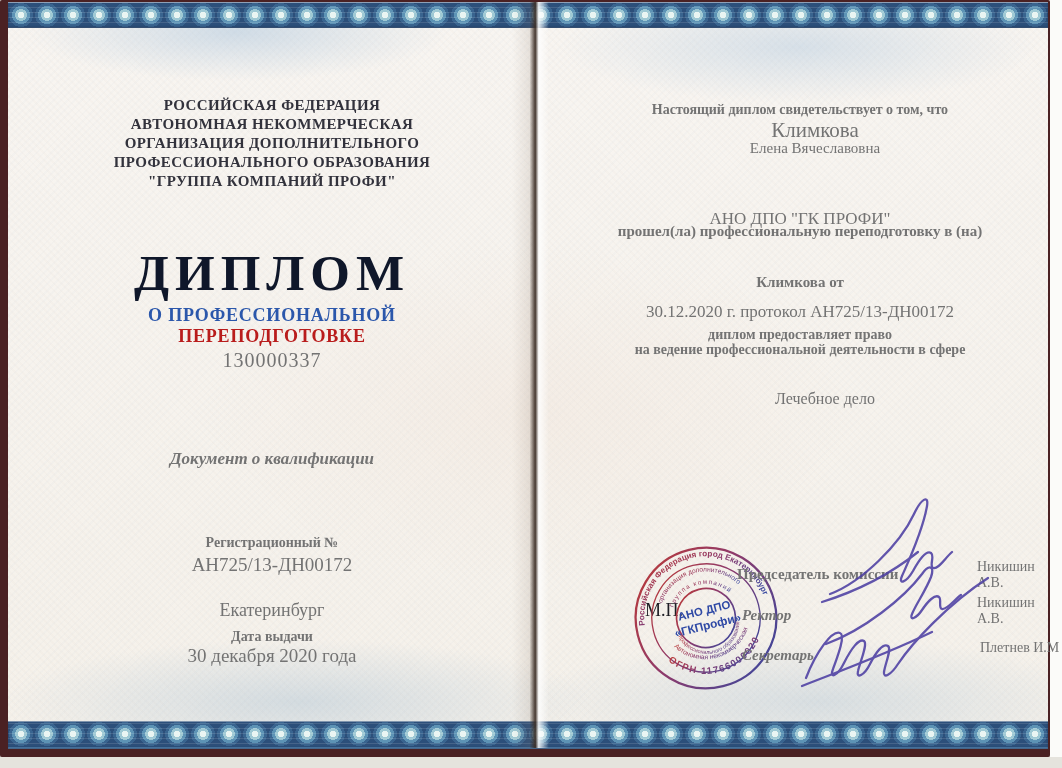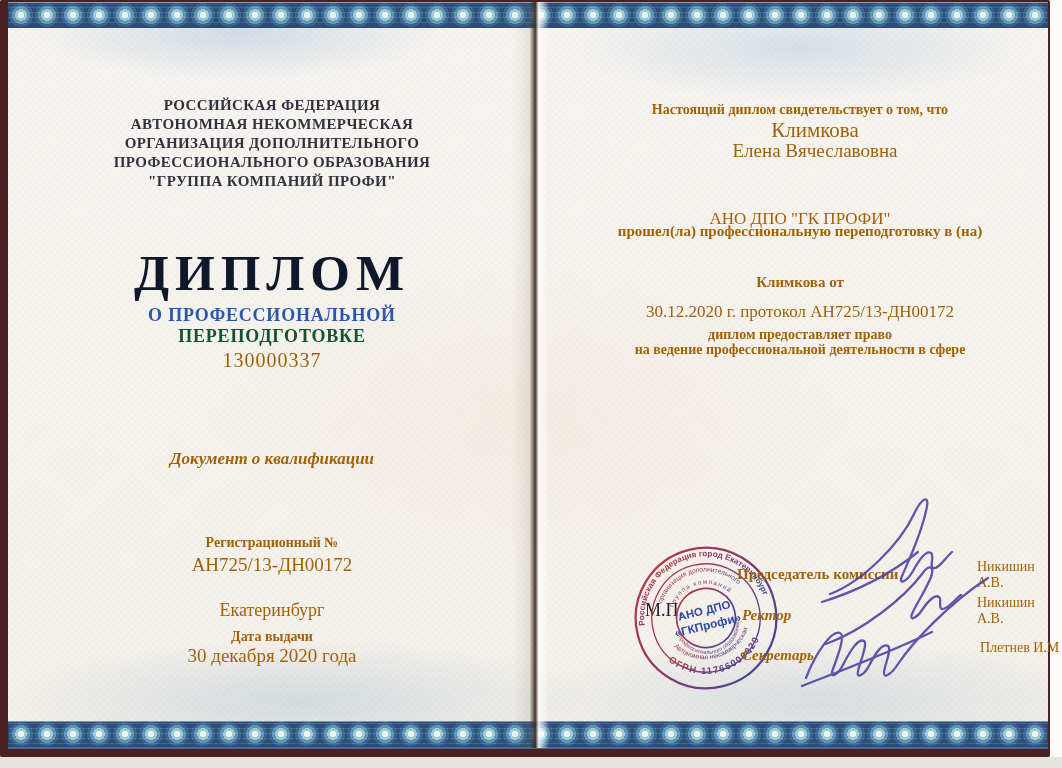--- a/index.html
+++ b/index.html
@@ -38,39 +38,39 @@
     box-shadow:inset 0 1px 0 rgba(255,255,255,.4), inset 0 -1px 2px rgba(20,40,70,.5);
   }
   .band-top{top:2px;}
   .band-bottom{top:721px;height:28px;}
   .fold{
     position:absolute;left:512px;top:2px;width:46px;height:746px;
     background:linear-gradient(90deg, rgba(0,0,0,0) 0%, rgba(130,110,95,.14) 38%,
       rgba(62,48,40,.85) 49%, rgba(62,48,40,.9) 51%,
       rgba(255,255,255,.85) 58%, rgba(255,255,255,0) 80%);
   }
-  .txt{position:absolute;color:#a16207;}
+  .txt{position:absolute;color:#737373;}
   .c{text-align:center;}
   
   .hdr{left:70px;top:96px;width:404px;font-size:15px;font-weight:bold;line-height:19px;letter-spacing:.4px;color:#32323c;}
   .title{left:60px;top:244px;width:424px;font-size:51px;font-weight:bold;letter-spacing:6px;color:#0f172a;}
   .sub1{left:60px;top:305px;width:424px;font-size:18px;font-weight:bold;letter-spacing:.8px;color:#2b57ab;}
-  .sub2{left:60px;top:326px;width:424px;font-size:18px;font-weight:bold;letter-spacing:.8px;color:#14532d;}
+  .sub2{left:60px;top:326px;width:424px;font-size:18px;font-weight:bold;letter-spacing:.8px;color:#b91c1c;}
   .dnum{left:60px;top:349px;width:424px;font-size:20px;letter-spacing:1px;}
   .dtype{left:60px;top:449px;width:424px;font-size:17px;font-weight:bold;font-style:italic;}
   .reg-l{left:60px;top:535px;width:424px;font-size:14px;font-weight:bold;}
   .reg-v{left:60px;top:554px;width:424px;font-size:19px;}
   .city-l{left:60px;top:583px;width:424px;font-size:14px;font-weight:bold;}
   .city-v{left:60px;top:600px;width:424px;font-size:18px;}
   .date-l{left:60px;top:629px;width:424px;font-size:14px;font-weight:bold;}
   .date-v{left:60px;top:645px;width:424px;font-size:19px;}
   
   .stmt{left:585px;top:102px;width:430px;font-size:14px;font-weight:bold;}
   .surname{left:600px;top:118px;width:430px;font-size:21px;}
-  .fullname{left:600px;top:140px;width:430px;font-size:19px;}
+  .fullname{left:600px;top:140px;width:430px;font-size:15px;}
   .train{left:585px;top:177px;width:430px;font-size:15px;font-weight:bold;margin-top:46px;}
   .org{left:585px;top:209px;width:430px;font-size:17px;}
   .dec-l{left:585px;top:274px;width:430px;font-size:15px;font-weight:bold;}
   .dec-v{left:585px;top:302px;width:430px;font-size:17px;}
   .r1{left:585px;top:327px;width:430px;font-size:14px;font-weight:bold;}
   .r2{left:585px;top:342px;width:430px;font-size:14px;font-weight:bold;}
   .field{left:610px;top:390px;width:430px;font-size:16px;}
   .mp{left:645px;top:600px;font-size:18px;color:#1d1d24;}
   .role1{left:737px;top:566px;font-size:15px;font-weight:bold;}
   .role2{left:742px;top:607px;font-size:15px;font-weight:bold;font-style:italic;}
@@ -113,20 +113,21 @@
 
   <div class="txt c stmt">Настоящий диплом свидетельствует о том, что</div>
   <div class="txt c surname">Климкова</div>
   <div class="txt c fullname">Елена Вячеславовна</div>
   <div class="txt c train">прошел(ла) профессиональную переподготовку в (на)</div>
   <div class="txt c org">АНО ДПО "ГК ПРОФИ"</div>
   <div class="txt c dec-l">Климкова от</div>
   <div class="txt c dec-v">30.12.2020 г. протокол АН725/13-ДН00172</div>
   <div class="txt c r1">диплом предоставляет право</div>
   <div class="txt c r2">на ведение профессиональной деятельности в сфере</div>
+  <div class="txt c field">Лечебное дело</div>
 
   <div class="txt mp">М.П.</div>
 
   <svg class="stamp" viewBox="0 0 160 160">
     <defs>
       <linearGradient id="stampGrad" x1="0" y1="0" x2="1" y2="1">
         <stop offset="0" stop-color="#c13a31"></stop>
         <stop offset="0.45" stop-color="#8f3a6a"></stop>
         <stop offset="1" stop-color="#2f49a5"></stop>
       </linearGradient>

